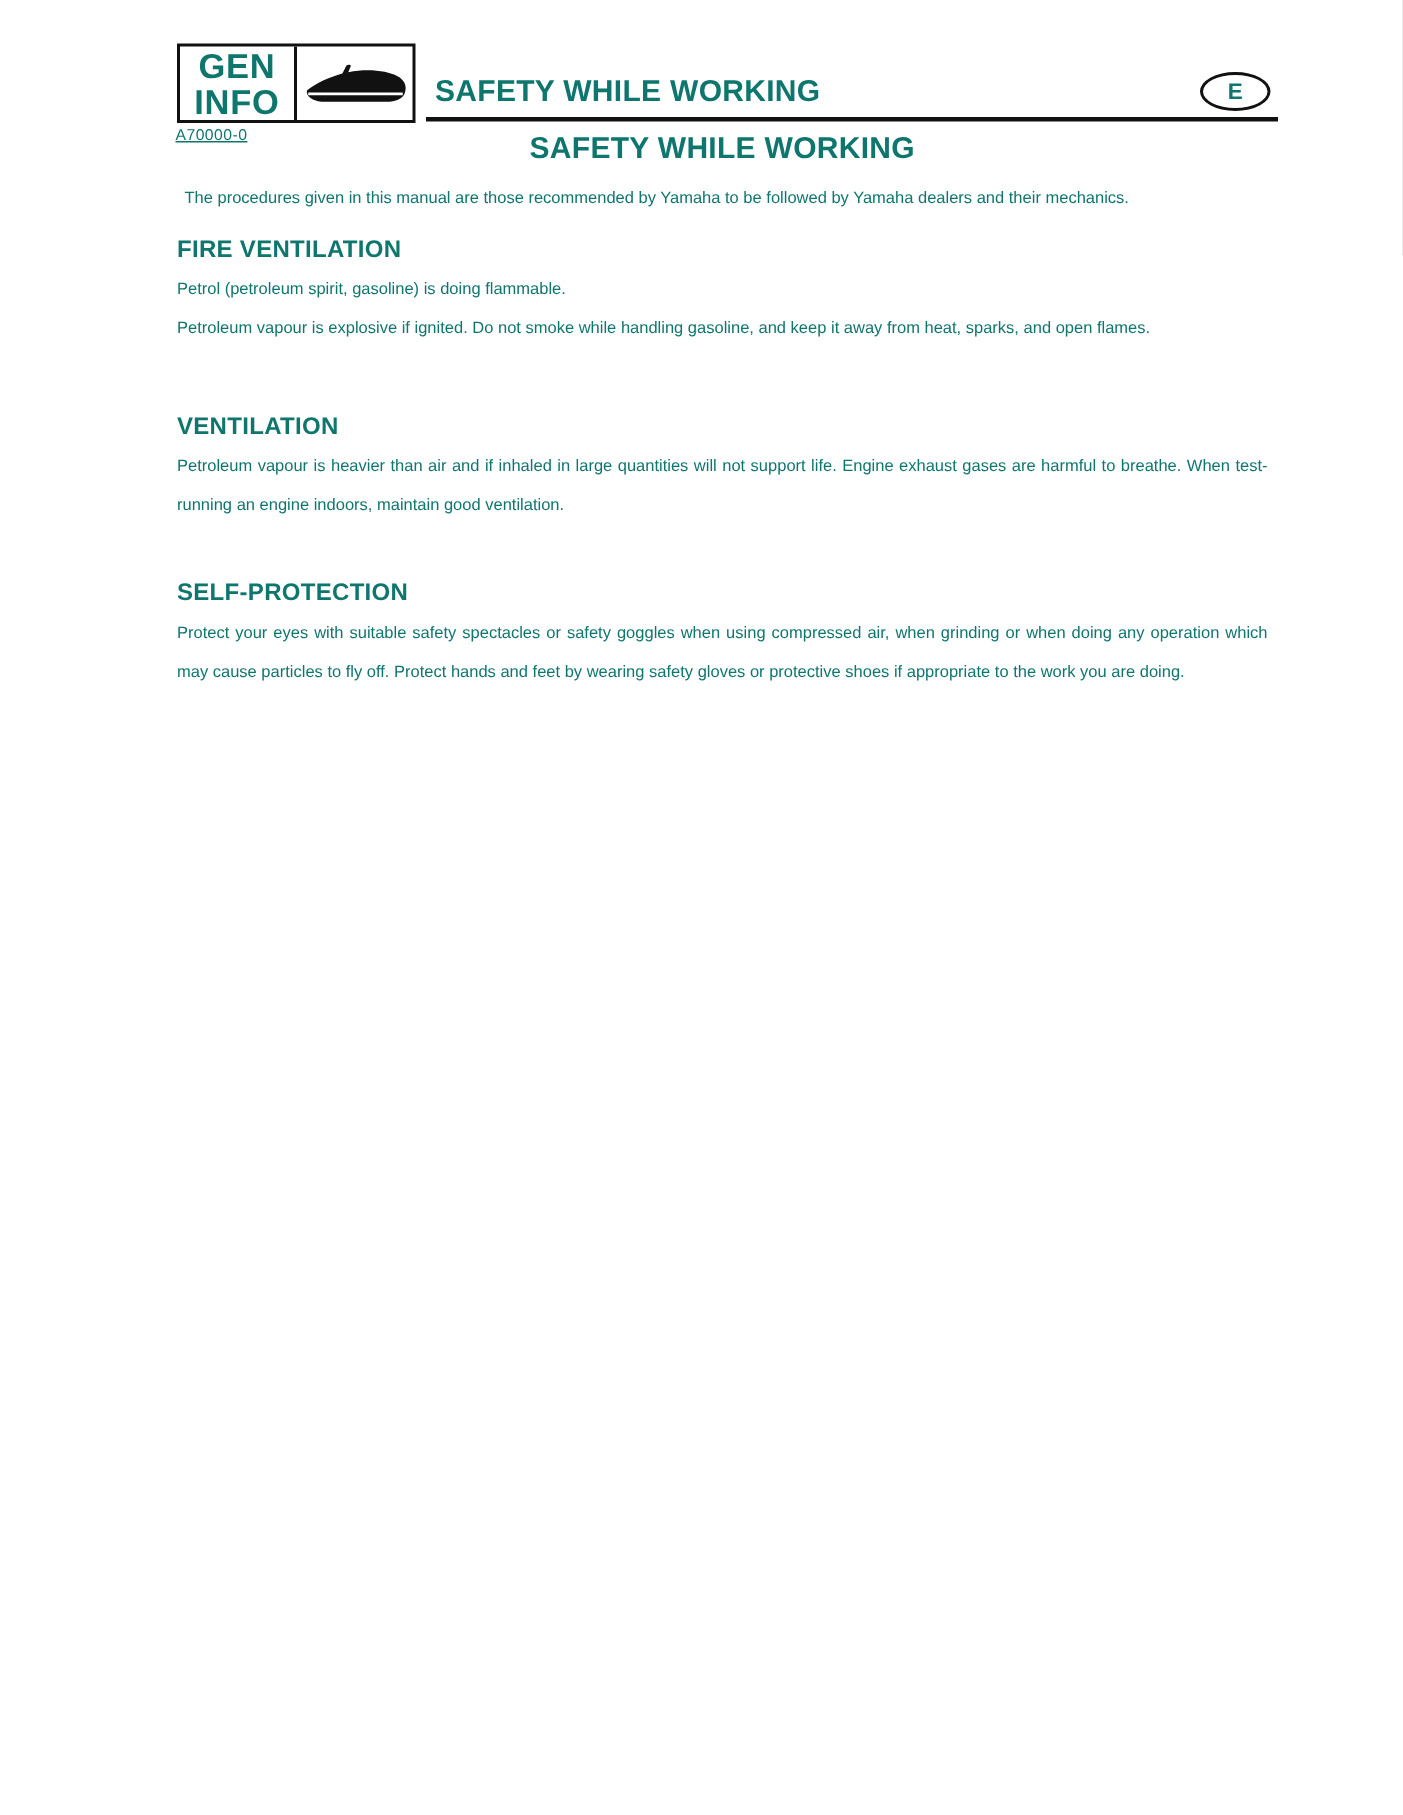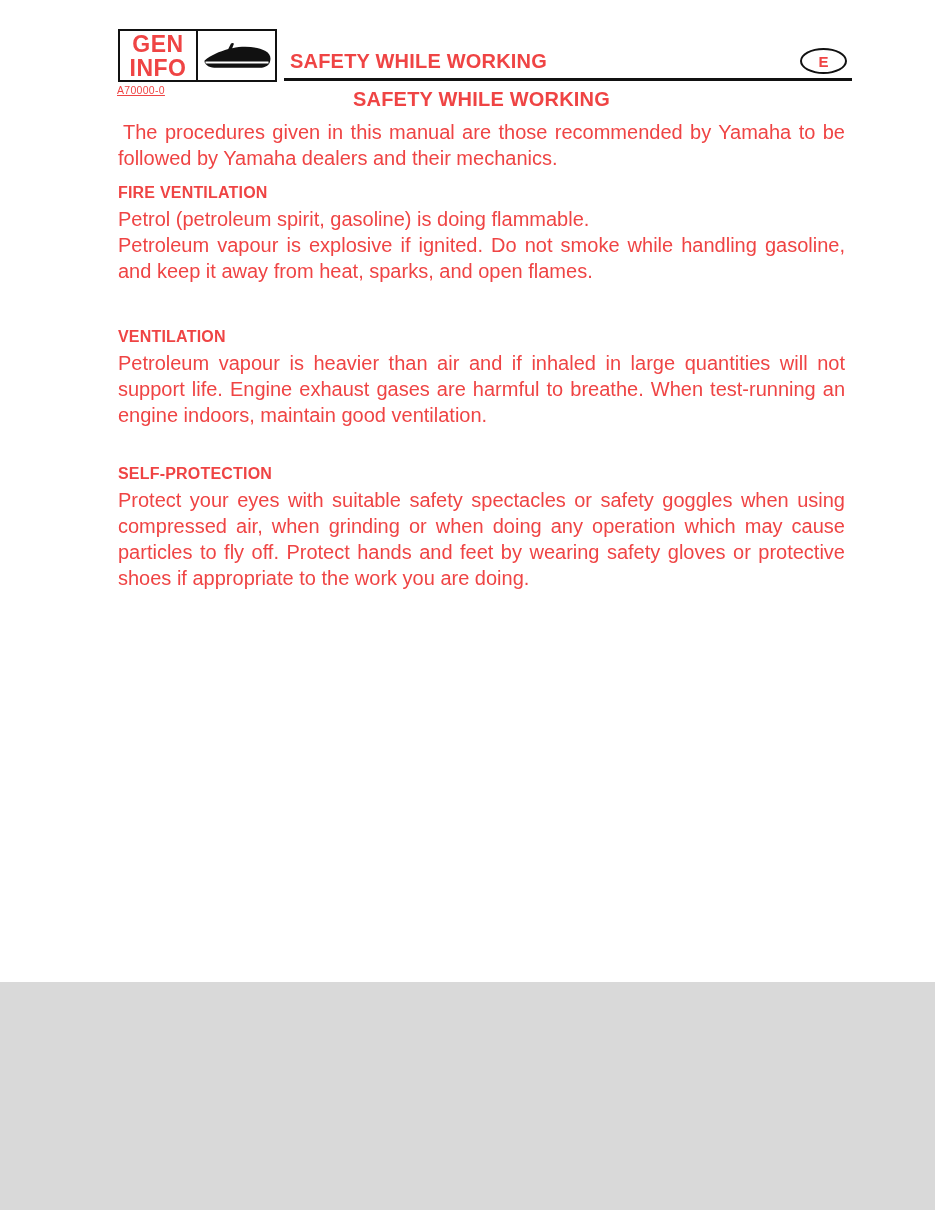--- a/index.html
+++ b/index.html
@@ -1,20 +1,20 @@
 <!DOCTYPE html>
 <html><head>
 <meta charset="utf-8">
 <style>
   html, body { margin: 0; padding: 0; background: #d9d9d9; }
   .page {
     position: relative;
-    width: 935px; height: 982px;
+    width: 935px; height: 1210px;
     background: #ffffff;
-    color: #ef4444;
+    color: #0f766e;
     font-family: "Liberation Sans", sans-serif;
     margin: 0 auto;
     overflow: hidden;
   }
   
   .chapter-tab {
     position: absolute; left: 118px; top: 29px;
     width: 159px; height: 53px;
     border: 2px solid #111;
     box-sizing: border-box;
@@ -57,21 +57,21 @@
   
   .main {
     position: absolute; left: 118px; top: 88px; width: 727px;
   }
   .doc-title {
     text-align: center;
     font-size: 20px; font-weight: bold; letter-spacing: 0.2px;
     margin: 0 0 8px 0;
   }
   .main p {
-    font-size: 20px; line-height: 26px;
+    font-size: 11px; line-height: 26px;
     text-align: justify;
     margin: 0;
   }
   .intro { text-indent: 5px; }
   .section h3 {
     font-size: 16px; font-weight: bold;
     margin: 0 0 5px 0; line-height: 17px;
     letter-spacing: 0.2px;
   }
   .sec-fire { margin-top: 13px; }

